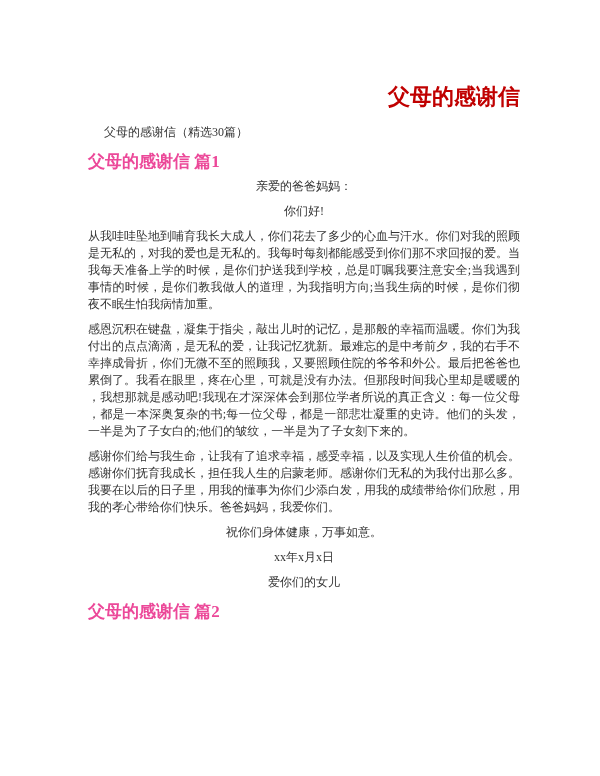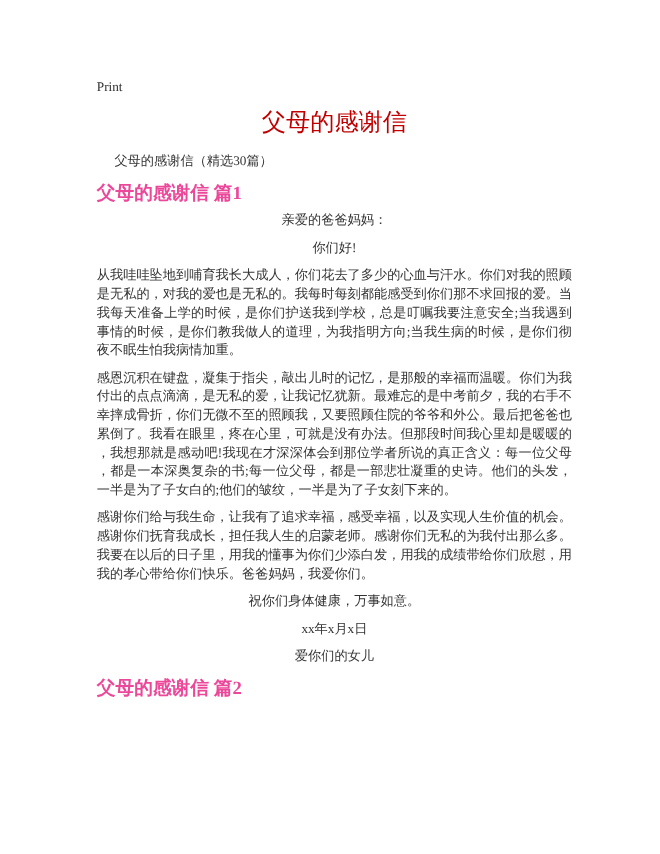--- a/index.html
+++ b/index.html
@@ -26,22 +26,22 @@
     line-height: 14px;
     margin: 0;
     color: #2f2f2f;
     cursor: pointer;
   }
   .doc-title {
     width: 432px;
     margin: 12px 0 0 0;
     font-size: 22px;
     line-height: 26px;
-    font-weight: normal;
-    text-align: center;
+    font-weight: bold;
+    text-align: right;
     color: #c00000;
   }
   .subtitle {
     margin: 14px 0 0 16px;
     font-size: 12px;
     line-height: 17px;
     color: #333333;
   }
   .section-heading {
     margin: 12px 0 0 0;
@@ -61,21 +61,20 @@
     text-align: justify;
   }
   .body-para.short {
     text-align: center;
   }
 </style>
 </head>
 <body>
 
 <div class="page">
-  <div class="print-label">Print</div>
 
   <div class="content">
     <h1 class="doc-title">父母的感谢信</h1>
 
     <p class="subtitle">父母的感谢信（精选30篇）</p>
 
     <h2 class="section-heading">父母的感谢信 篇1</h2>
 
     <p class="body-para short">亲爱的爸爸妈妈：</p>
 

